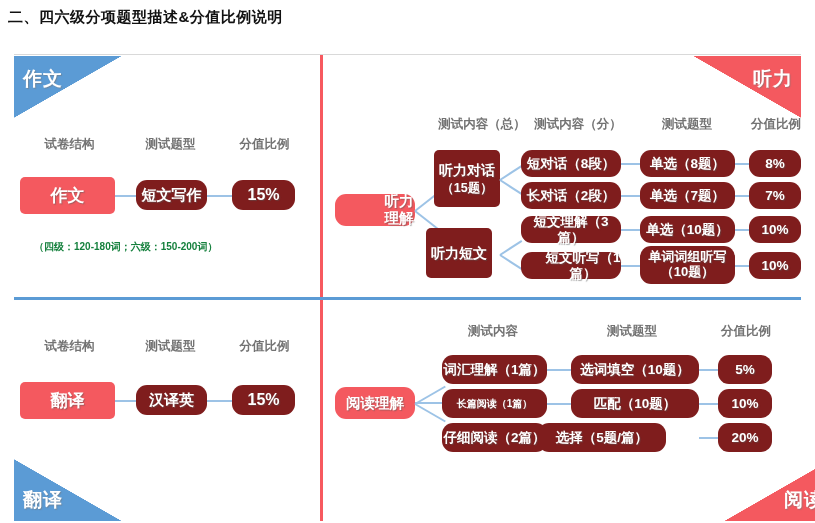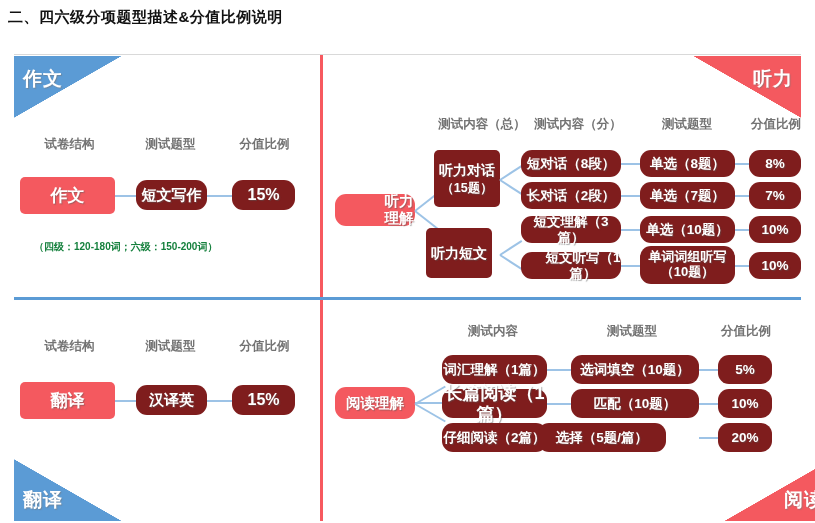--- a/index.html
+++ b/index.html
@@ -176,21 +176,21 @@
 <div class="diag" style="left:415px;top:403px;width:35px;transform:rotate(-30deg);"></div>
 <div class="hline" style="left:415px;top:402px;width:30px;"></div>
 <div class="diag" style="left:415px;top:403px;width:35px;transform:rotate(30deg);"></div>
 
 <div class="node blue sq" style="left:442px;top:355px;width:105px;height:29px;font-size:13.5px;">词汇理解（1篇）</div>
 <div class="hline" style="left:547px;top:369px;width:24px;"></div>
 <div class="node blue sq" style="left:571px;top:355px;width:128px;height:29px;font-size:13.5px;">选词填空（10题）</div>
 <div class="hline" style="left:699px;top:369px;width:19px;"></div>
 <div class="node blue sq" style="left:718px;top:355px;width:54px;height:29px;font-size:13.5px;">5%</div>
 
-<div class="node blue sq" style="left:442px;top:389px;width:105px;height:29px;font-size:18px;">长篇阅读（1篇）</div>
+<div class="node blue sq" style="left:442px;top:389px;width:105px;height:29px;font-size:10px;">长篇阅读（1篇）</div>
 <div class="hline" style="left:547px;top:403px;width:24px;"></div>
 <div class="node blue sq" style="left:571px;top:389px;width:128px;height:29px;font-size:13.5px;">匹配（10题）</div>
 <div class="hline" style="left:699px;top:403px;width:19px;"></div>
 <div class="node blue sq" style="left:718px;top:389px;width:54px;height:29px;font-size:13.5px;">10%</div>
 
 <div class="node blue sq" style="left:442px;top:423px;width:105px;height:29px;font-size:13.5px;">仔细阅读（2篇）</div>
 <div class="hline" style="left:547px;top:437px;width:24px;"></div>
 <div class="node blue sq" style="left:538px;top:423px;width:128px;height:29px;font-size:13.5px;">选择（5题/篇）</div>
 <div class="hline" style="left:699px;top:437px;width:19px;"></div>
 <div class="node blue sq" style="left:718px;top:423px;width:54px;height:29px;font-size:13.5px;">20%</div>

